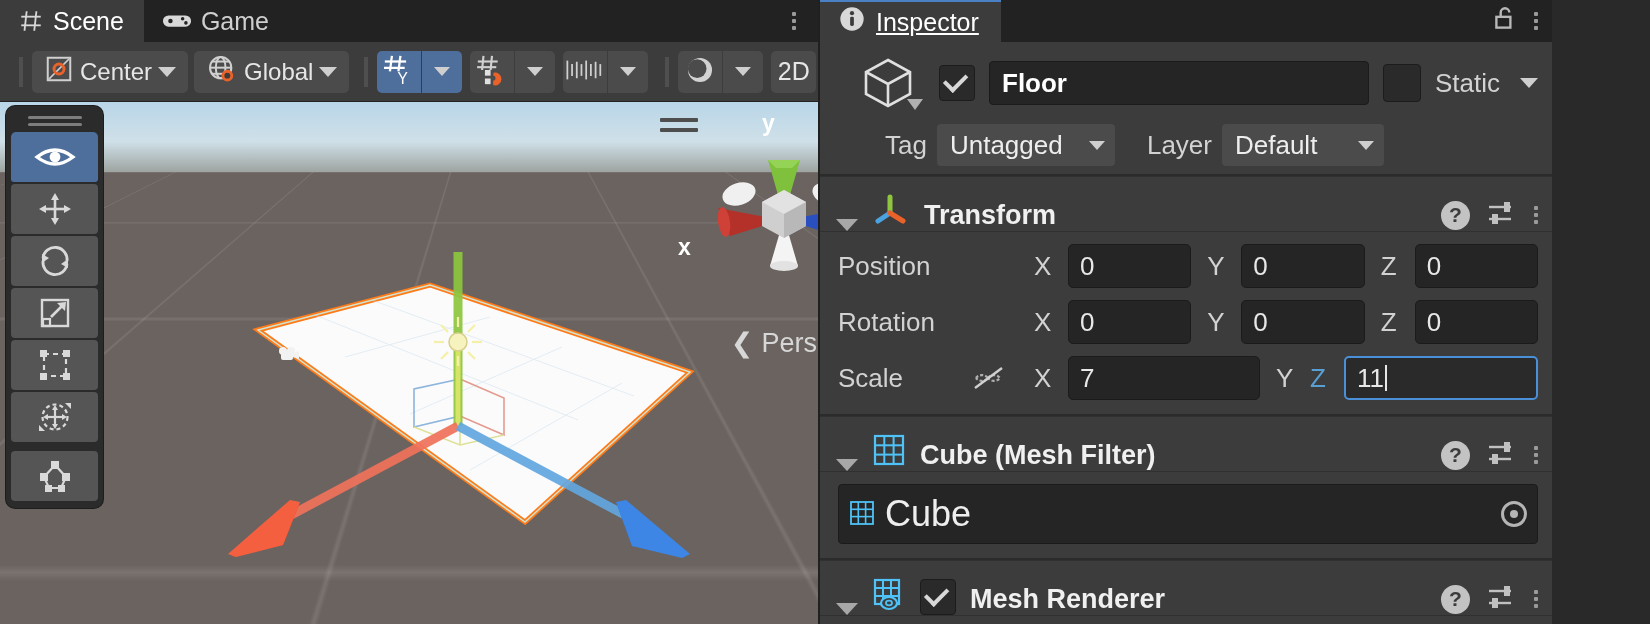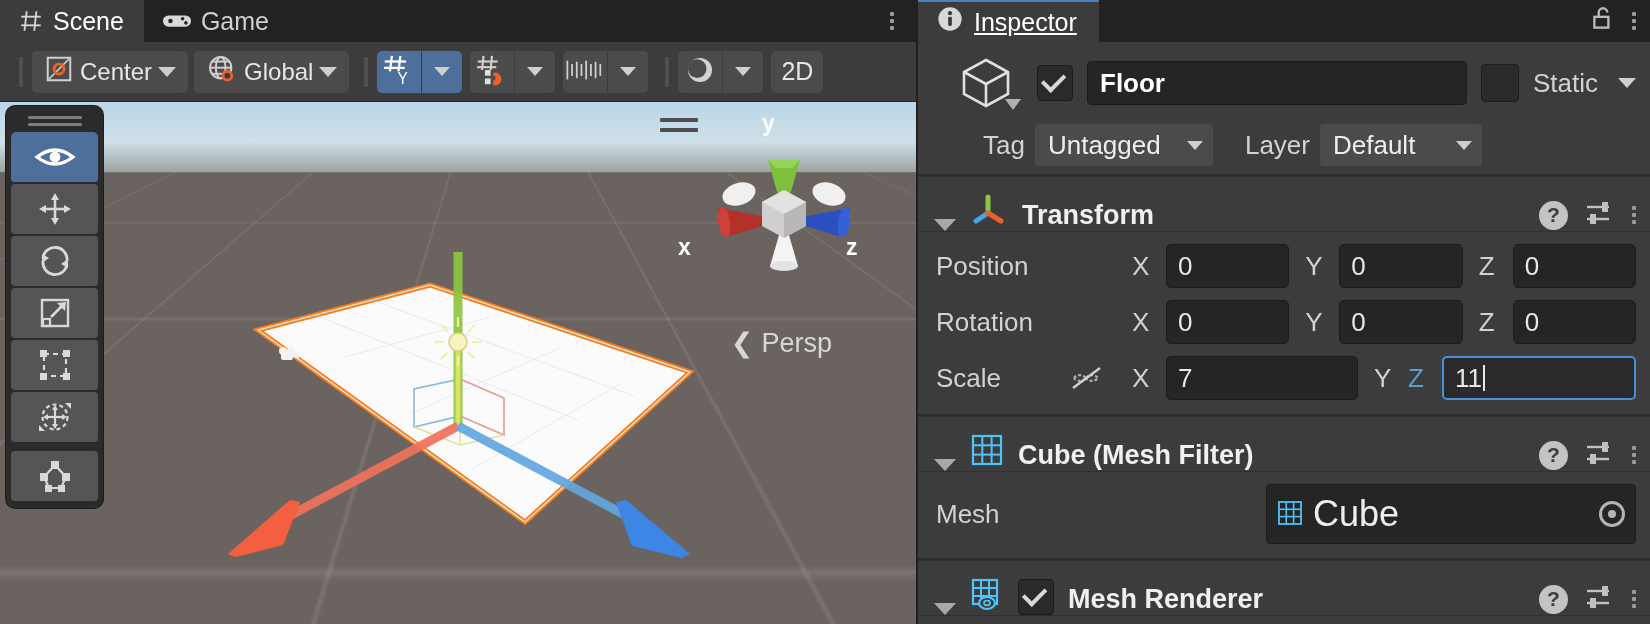--- a/index.html
+++ b/index.html
@@ -2,21 +2,21 @@
 <html><head>
 <meta charset="utf-8">
 <style>
   * { margin:0; padding:0; box-sizing:border-box; }
   html,body { width:1650px; height:624px; overflow:hidden; background:#292929; }
   body { font-family:"Liberation Sans", sans-serif; color:#c8c8c8; -webkit-font-smoothing:antialiased; }
 
   .app { position:relative; width:1650px; height:624px; display:flex; }
 
   
-  .scene-panel { position:relative; width:916px; height:624px; background:#383838; overflow:hidden; }
+  .scene-panel { position:relative; width:818px; height:624px; background:#383838; overflow:hidden; }
 
   .tabbar { position:relative; height:42px; background:#222222; display:flex; align-items:stretch; }
   .tab { display:flex; align-items:center; gap:9px; padding:0 20px 0 18px; font-size:25px; color:#cfcfcf; position:relative; }
   .tab.active { background:#3c3c3c; color:#ffffff; }
   .tab.inactive { background:#222222; }
   .tab-icon { display:flex; align-items:center; justify-content:center; }
   .kebab { position:absolute; right:22px; top:50%; transform:translateY(-50%); display:flex; flex-direction:column; gap:3px; }
   .kebab i { display:block; width:4px; height:4px; background:#9a9a9a; border-radius:1px; }
 
   .toolbar { position:relative; height:60px; background:#3c3c3c; display:flex; align-items:center; gap:0; padding-left:10px; border-bottom:1px solid #232323; }
@@ -615,21 +615,20 @@
           <span style="display:flex;flex-direction:column;gap:3px;">
             <i style="display:block;width:4px;height:4px;background:#9a9a9a;border-radius:1px;"></i>
             <i style="display:block;width:4px;height:4px;background:#9a9a9a;border-radius:1px;"></i>
             <i style="display:block;width:4px;height:4px;background:#9a9a9a;border-radius:1px;"></i>
           </span>
         </span>
       </div>
 
       <div class="sect-body">
         <div class="prop-row">
-          <span class="prop-label" style="width:330px;">Mesh</span>
           <span class="objfield" style="margin-right:0;">
             <span>
               <svg width="26" height="26" viewBox="0 0 26 26">
                 <rect x="2" y="2" width="22" height="22" fill="none" stroke="#4fc3f7" stroke-width="1.8"></rect>
                 <g stroke="#4fc3f7" stroke-width="1.6">
                   <line x1="9.3" y1="2" x2="9.3" y2="24"></line>
                     <line x1="16.6" y1="2" x2="16.6" y2="24"></line>
                   <line x1="2" y1="9.3" x2="24" y2="9.3"></line>
                     <line x1="2" y1="16.6" x2="24" y2="16.6"></line>
                   </g>

